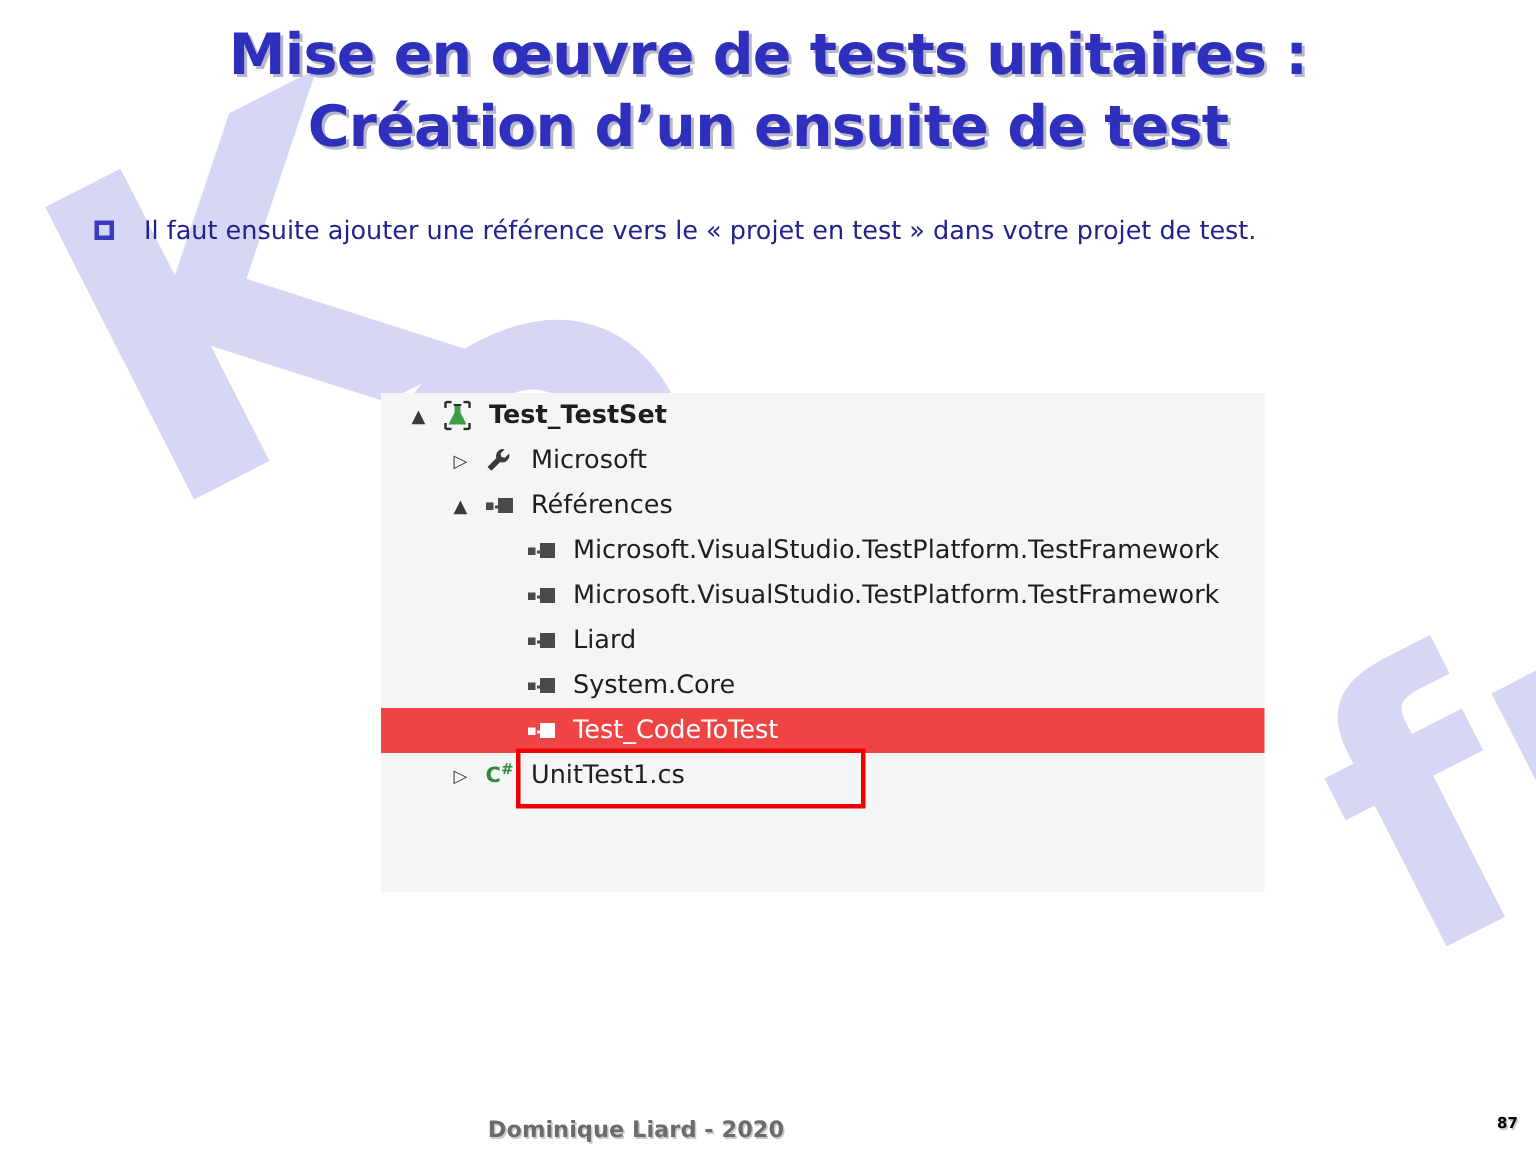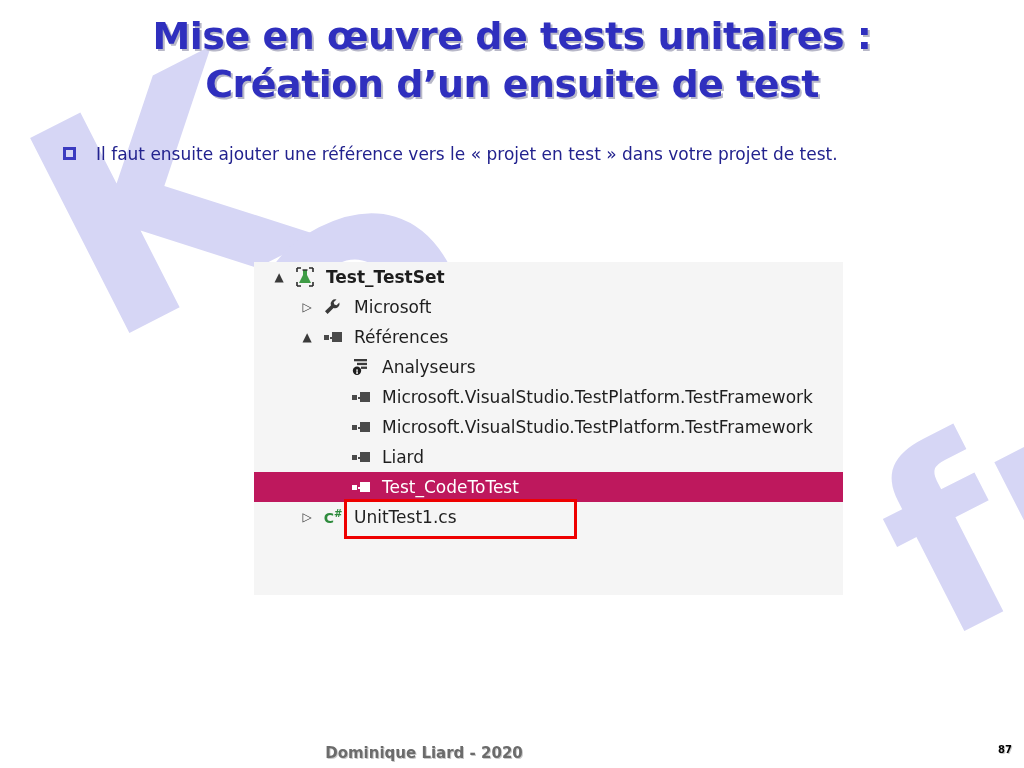--- a/index.html
+++ b/index.html
@@ -121,21 +121,21 @@
   .tree-row {
     position: relative;
     height: 30px;
     display: flex;
     align-items: center;
     font-size: 17px;
     color: #1e1e1e;
     white-space: nowrap;
   }
   .tree-row.selected {
-    background: #be185d;
+    background: #ef4444;
     color: #ffffff;
   }
   .tree-row .expander {
     flex: 0 0 auto;
     width: 22px;
     text-align: center;
     font-size: 12px;
     color: #3a3a3a;
     line-height: 1;
   }
@@ -301,31 +301,26 @@
               <span class="dash"></span>
             </span>
           </span>
         </span>
         <span class="label">Références</span>
       </div>
       <div class="tree-row ind-2">
         <span class="expander"></span>
         <span class="icon-slot">
           <span style="display: inline-flex; align-items: center; justify-content: center;">
-            <svg width="20" height="18" viewBox="0 0 20 18">
-              <rect x="3" y="1" width="13" height="2.3" fill="#3a3a3a"></rect>
-              <rect x="6" y="4.8" width="10" height="2.3" fill="#3a3a3a"></rect>
-              <rect x="10" y="8.6" width="6" height="2.3" fill="#3a3a3a"></rect>
-              <circle cx="6" cy="12.8" r="4.2" fill="#1e1e1e"></circle>
-              <rect x="5.3" y="11.4" width="1.5" height="1.5" fill="#fff"></rect>
-              <rect x="5.3" y="13.3" width="1.5" height="2.6" fill="#fff"></rect>
-            </svg>
-          </span>
-        </span>
-        <span class="label">Analyseurs</span>
+            <span class="ico-ref">
+              <span class="dash"></span>
+            </span>
+          </span>
+        </span>
+        <span class="label">Microsoft.VisualStudio.TestPlatform.TestFramework</span>
       </div>
       <div class="tree-row ind-2">
         <span class="expander"></span>
         <span class="icon-slot">
           <span style="display: inline-flex; align-items: center; justify-content: center;">
             <span class="ico-ref">
               <span class="dash"></span>
             </span>
           </span>
         </span>
@@ -333,32 +328,32 @@
       </div>
       <div class="tree-row ind-2">
         <span class="expander"></span>
         <span class="icon-slot">
           <span style="display: inline-flex; align-items: center; justify-content: center;">
             <span class="ico-ref">
               <span class="dash"></span>
             </span>
           </span>
         </span>
-        <span class="label">Microsoft.VisualStudio.TestPlatform.TestFramework</span>
+        <span class="label">Liard</span>
       </div>
       <div class="tree-row ind-2">
         <span class="expander"></span>
         <span class="icon-slot">
           <span style="display: inline-flex; align-items: center; justify-content: center;">
             <span class="ico-ref">
               <span class="dash"></span>
             </span>
           </span>
         </span>
-        <span class="label">Liard</span>
+        <span class="label">System.Core</span>
       </div>
       <div class="tree-row ind-2 selected" style="margin-left: -14px; padding-left: 84px; width: 603px;">
         <span class="expander"></span>
         <span class="icon-slot">
           <span style="display: inline-flex; align-items: center; justify-content: center;">
             <span class="ico-ref">
               <span class="dash"></span>
             </span>
           </span>
         </span>

